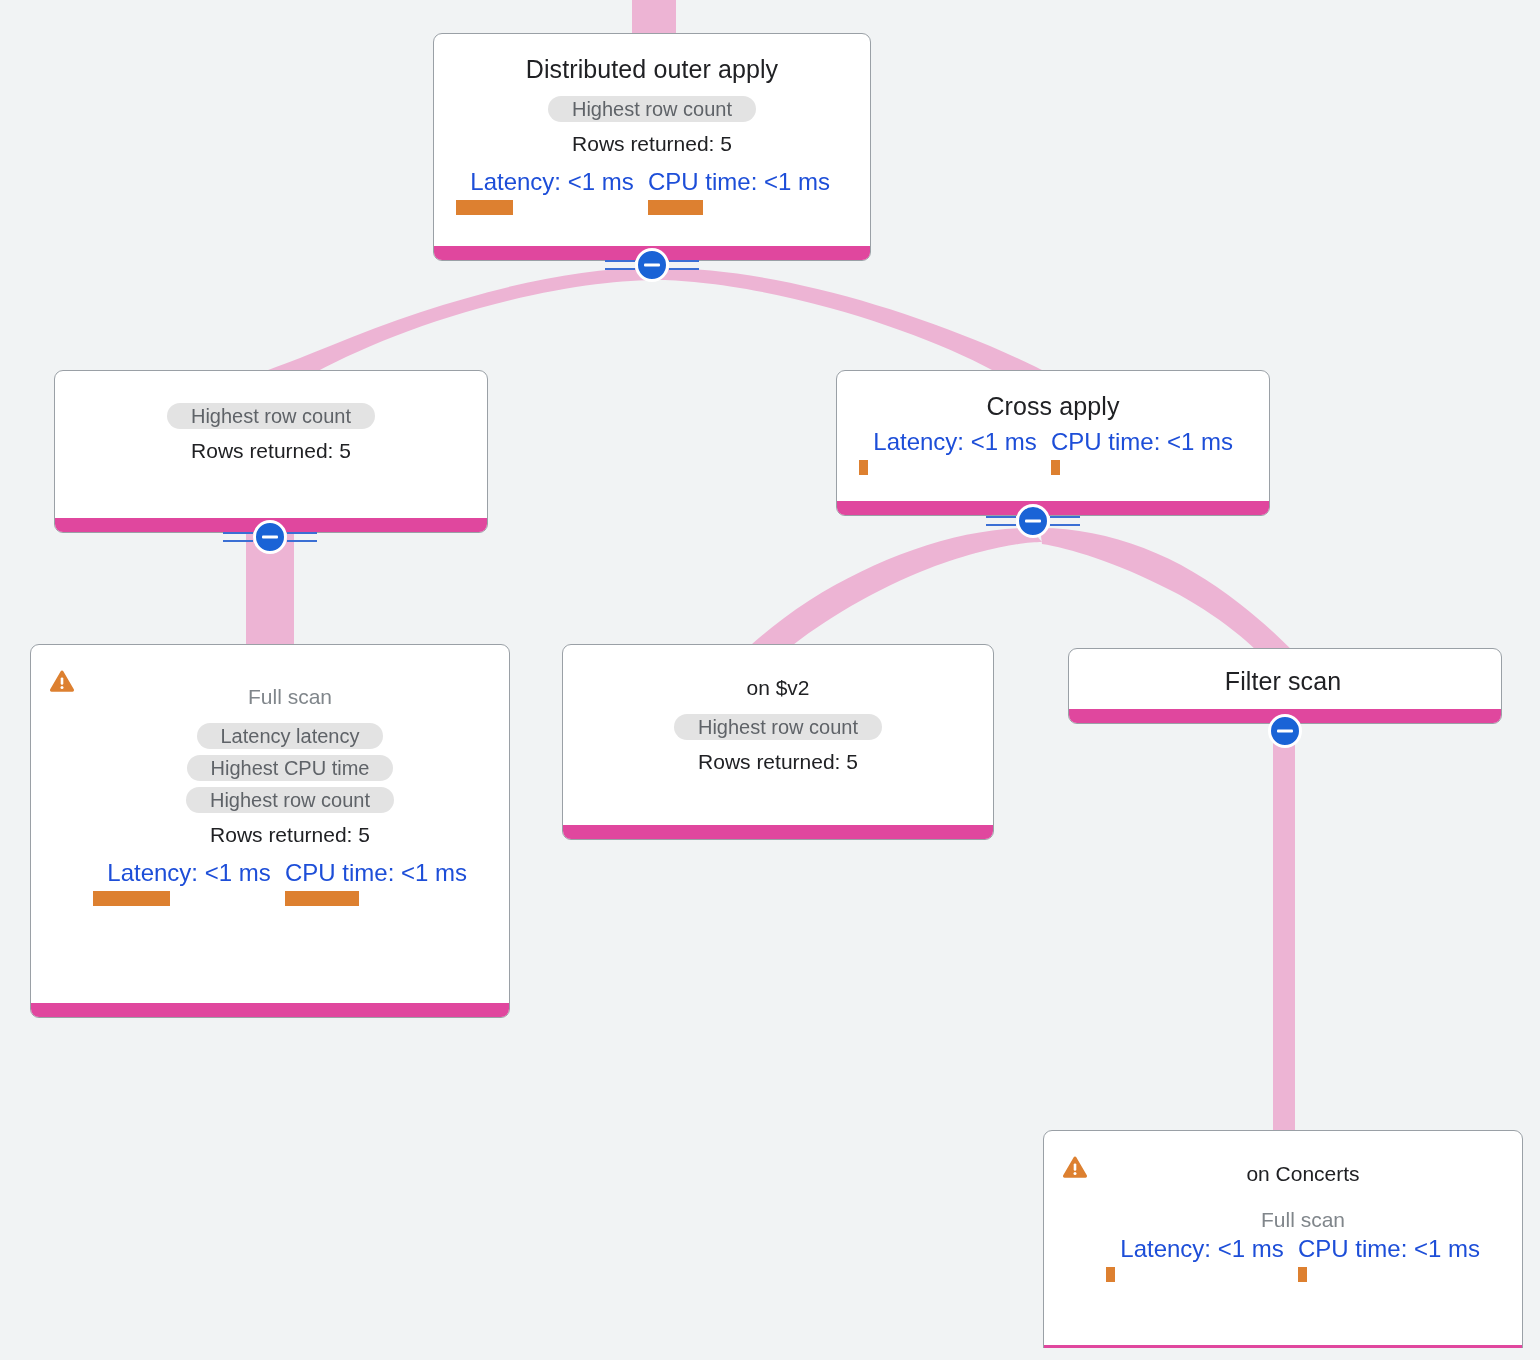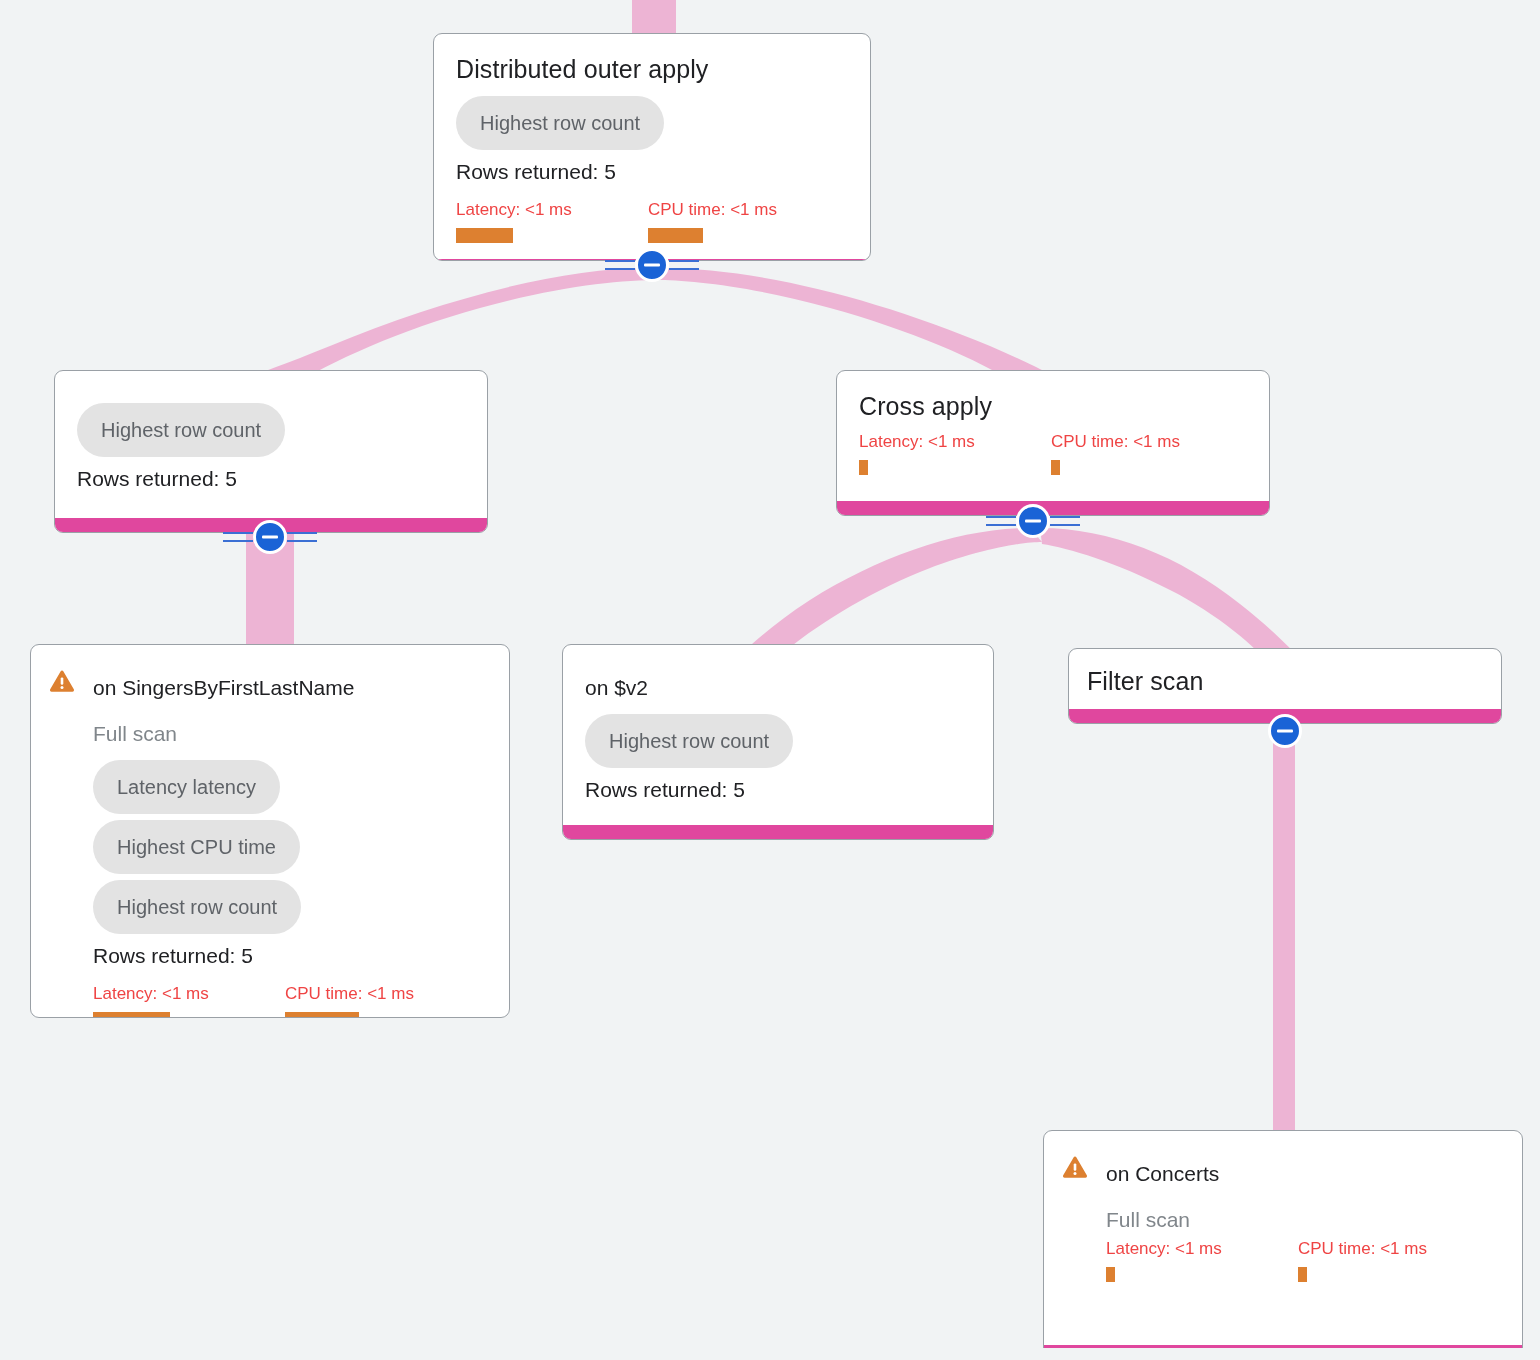--- a/index.html
+++ b/index.html
@@ -10,20 +10,21 @@
   body {
     font-family: "Liberation Sans", sans-serif;
     -webkit-font-smoothing: antialiased;
   }
   #canvas {
     position: relative;
     width: 1540px;
     height: 1348px;
     background: #F1F3F4;
     overflow: hidden;
+    text-align: center;
   }
   #edge-layer {
     position: absolute;
     left: 0;
     top: 0;
     width: 1540px;
     height: 1360px;
   }
   #node-layer {
     position: absolute;
@@ -98,43 +99,43 @@
   }
   .badges {
     margin-top: 6px;
   }
   .badge {
     display: inline-block;
     background: #E3E3E3;
     color: #5F6368;
     font-size: 20px;
     line-height: 24px;
-    padding: 15px 24px;
+    padding: 1px 24px;
     border-radius: 999px;
     margin-top: 6px;
     white-space: nowrap;
   }
   .rows-line {
     font-size: 21px;
     line-height: 28px;
     color: #202124;
     margin-top: 8px;
     white-space: nowrap;
   }
   .metrics {
     display: flex;
     margin-top: 11px;
   }
   .metric {
     flex: 0 0 auto;
   }
   .metric-label {
-    font-size: 17px;
+    font-size: 24px;
     line-height: 26px;
-    color: #ef4444;
+    color: #1d4ed8;
     white-space: nowrap;
   }
   .metric-bar {
     height: 15px;
     background: #DD8030;
     margin-top: 5px;
   }
 
   
   .toggle {
@@ -321,21 +322,20 @@
       <div class="node-body with-icon">
         <div class="warn-slot">
           <svg class="warn-icon" width="26" height="24" viewBox="0 0 26 24">
             <path d="M11.7 2.2 L1.2 20.3 a1.6 1.6 0 0 0 1.4 2.4 h20.8 a1.6 1.6 0 0 0 1.4 -2.4
                      L14.3 2.2 a1.5 1.5 0 0 0 -2.6 0 Z" fill="#DD8030"></path>
             <rect x="11.7" y="8.4" width="2.6" height="7.4" rx="1.2" fill="#FFFFFF"></rect>
             <circle cx="13" cy="18.6" r="1.5" fill="#FFFFFF"></circle>
           </svg>
         </div>
         <div class="icon-body">
-          <div class="node-subtitle">on SingersByFirstLastName</div>
           <div class="node-note">Full scan</div>
           <div class="badges">
             <span class="badge">Latency latency</span><br>
             <span class="badge">Highest CPU time</span><br>
             <span class="badge">Highest row count</span>
           </div>
           <div class="rows-line">Rows returned: 5</div>
           <div class="metrics">
             <div class="metric" style="width:192px;">
               <div class="metric-label">Latency: &lt;1 ms</div>

